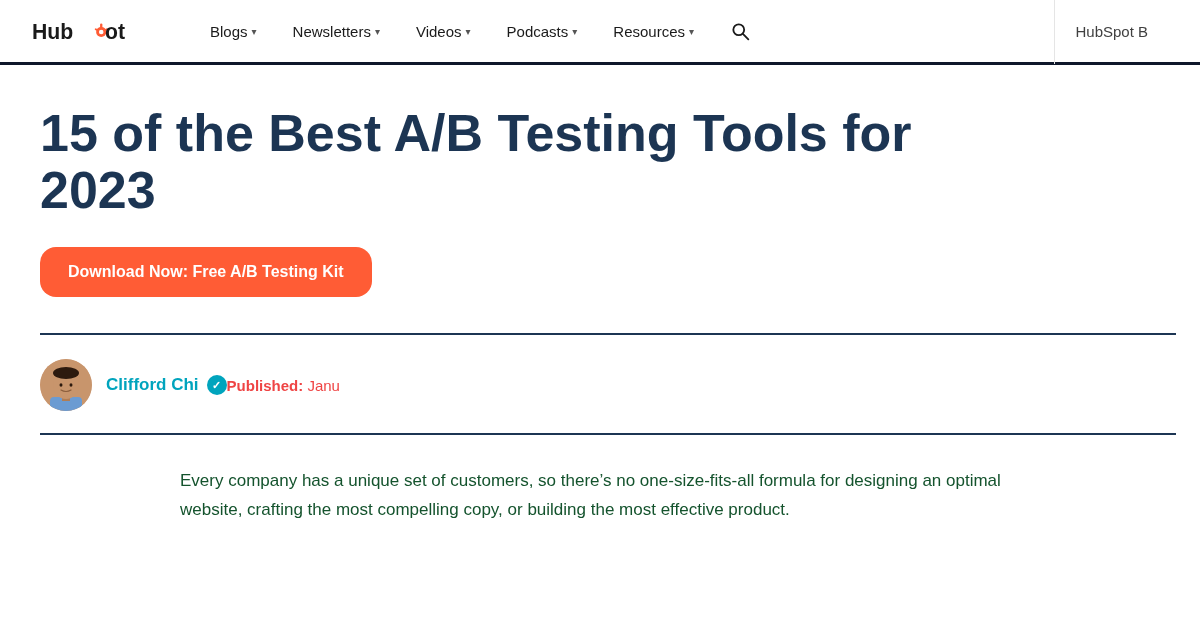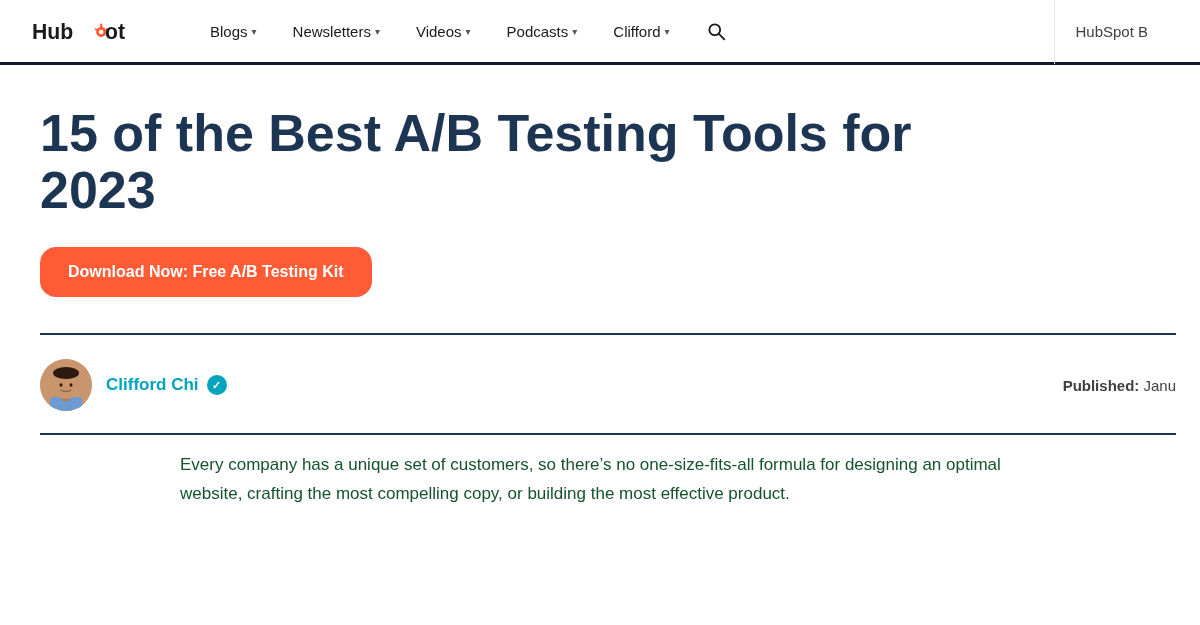--- a/index.html
+++ b/index.html
@@ -116,24 +116,24 @@
     .divider {
       border: none;
       border-top: 2px solid #1c3553;
       margin-bottom: 24px;
     }
 
     
     .author-row {
       display: flex;
       align-items: center;
-      justify-content: space-between;
+      justify-content: flex-start;
       padding-bottom: 22px;
       border-bottom: 2px solid #1c3553;
-      margin-bottom: 16px;
+      margin-bottom: 32px;
     }
 
     .author-left {
       display: flex;
       align-items: center;
       gap: 14px;
     }
 
     .author-avatar {
       width: 52px;
@@ -167,21 +167,21 @@
       align-items: center;
       justify-content: center;
       color: white;
       font-size: 11px;
       font-weight: 700;
       flex-shrink: 0;
     }
 
     .published-date {
       font-size: 15px;
-      color: #404040;
+      color: #ef4444;
       font-weight: 400;
     }
 
     .published-date strong {
       font-weight: 700;
     }
 
     
     .article-body {
       padding: 0 180px 40px 180px;
@@ -235,21 +235,21 @@
     </div>
     <div class="nav-item">
       <span>Videos</span>
       <span class="chevron">▾</span>
     </div>
     <div class="nav-item">
       <span>Podcasts</span>
       <span class="chevron">▾</span>
     </div>
     <div class="nav-item">
-      <span>Clifford</span>
+      <span>Resources</span>
       <span class="chevron">▾</span>
     </div>
 
     <div class="nav-search">
       <svg class="search-icon-svg" viewBox="0 0 24 24" fill="none" stroke="currentColor" stroke-width="2.2" stroke-linecap="round" stroke-linejoin="round">
         <circle cx="10.5" cy="10.5" r="6.5"></circle>
         <line x1="15.5" y1="15.5" x2="22" y2="22"></line>
       </svg>
     </div>
   </div>

